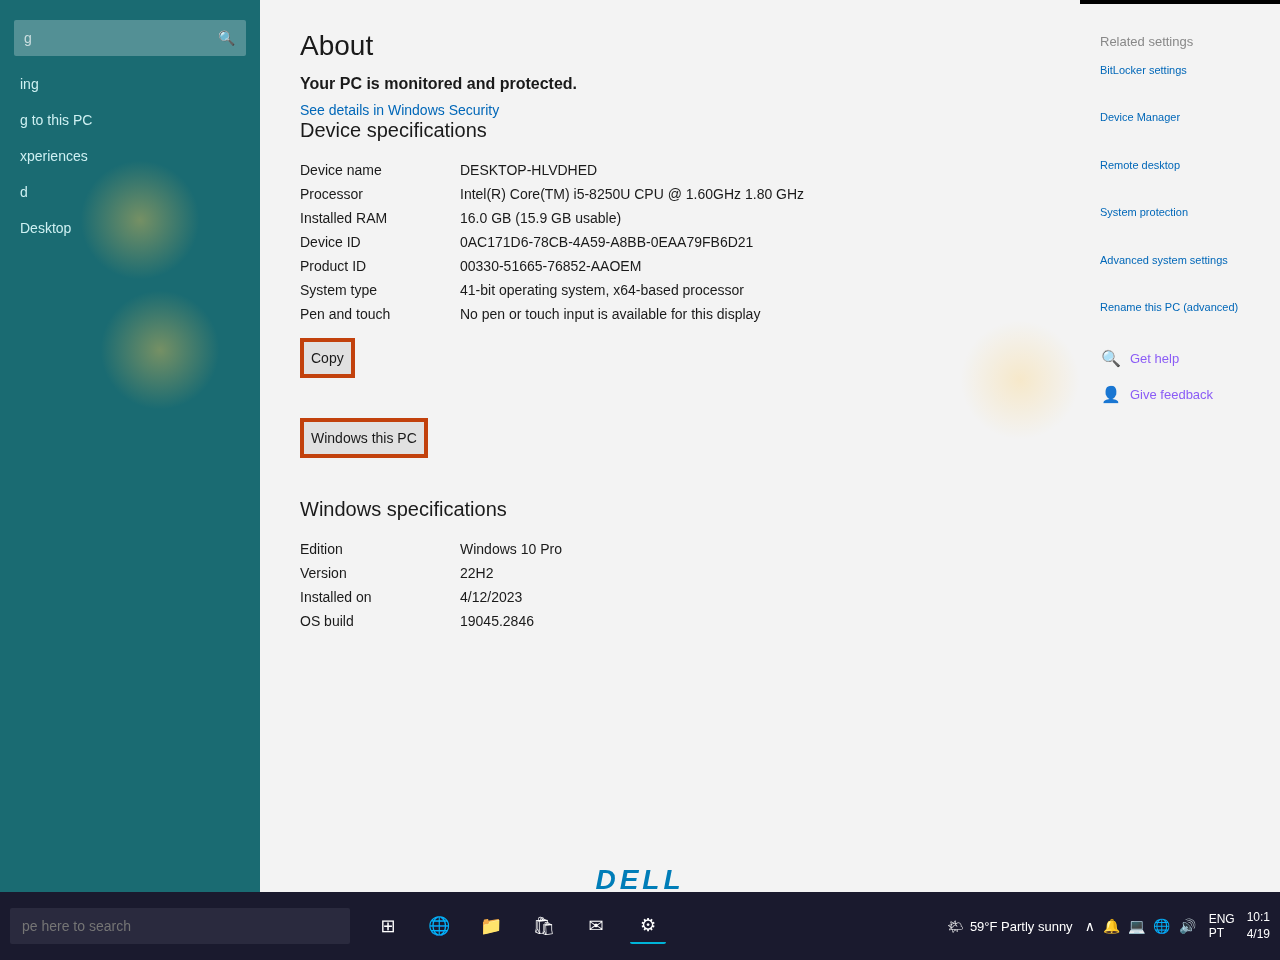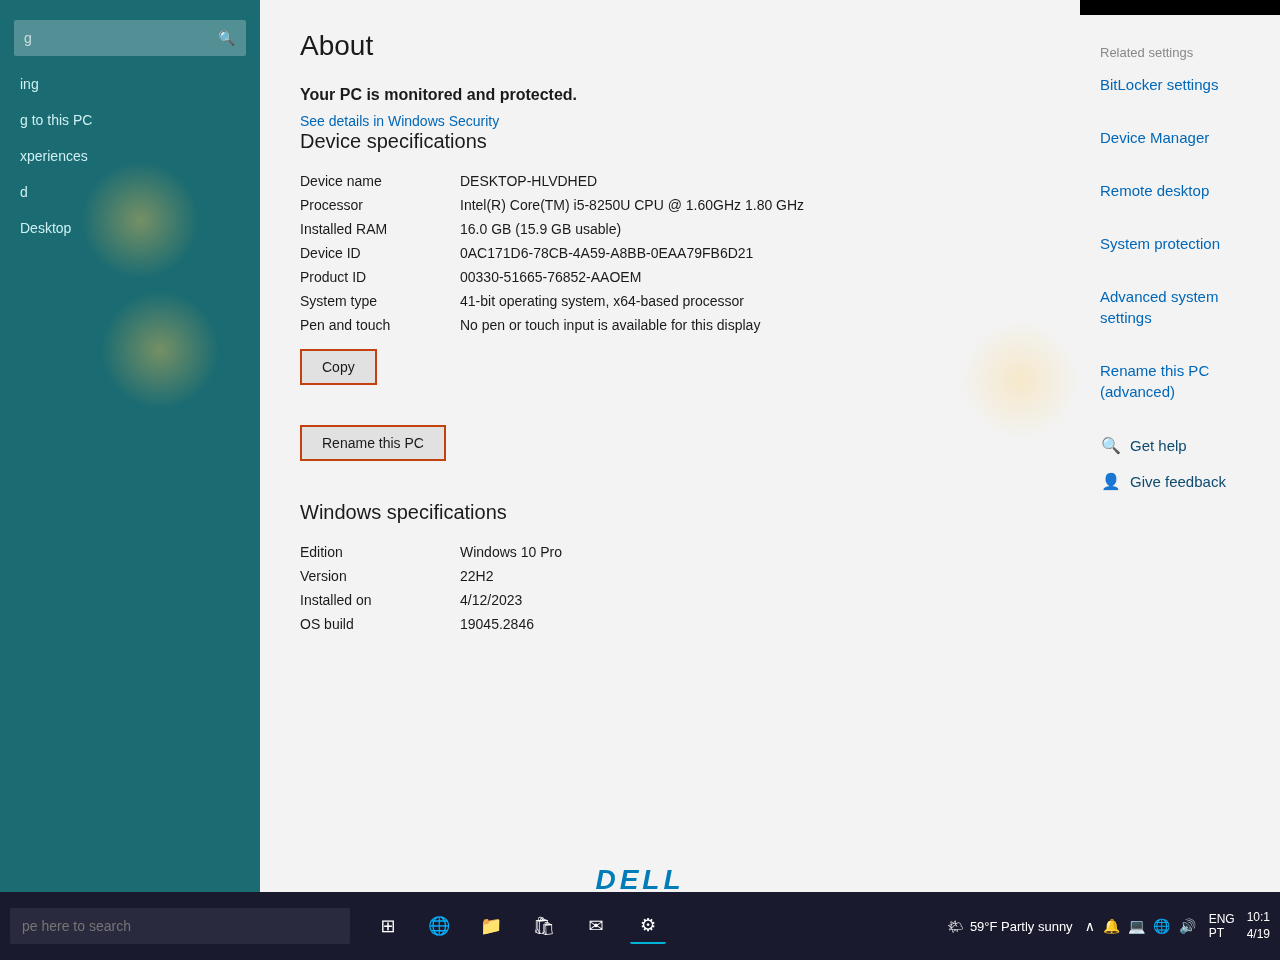--- a/index.html
+++ b/index.html
@@ -77,21 +77,21 @@
       height: 900px;
       background: #f3f3f3;
       padding: 30px 40px;
       overflow-y: auto;
     }
 
     .page-title {
       font-size: 28px;
       font-weight: 300;
       color: #1a1a1a;
-      margin-bottom: 24px;
+      margin-bottom: 13px;
     }
 
     .protection-line {
       font-size: 16px;
       font-weight: 600;
       color: #1a1a1a;
       margin-bottom: 8px;
     }
 
     .windows-security-link {
@@ -128,54 +128,54 @@
       font-weight: 400;
     }
 
     .spec-value {
       font-size: 14px;
       color: #1a1a1a;
     }
 
     .btn {
       display: inline-block;
-      padding: 8px 20px;
+      padding: 8px 7px;
       background: #e1e1e1;
-      border: 2px solid #c2410c;
+      border: 4px solid #c2410c;
       color: #1a1a1a;
       font-size: 14px;
       cursor: pointer;
       margin-bottom: 10px;
       font-family: 'Segoe UI', sans-serif;
     }
 
     .btn-row {
       margin-bottom: 30px;
     }
 
     
     .right-panel {
       position: absolute;
       left: 1080px;
-      top: 15px;
+      top: 4px;
       width: 200px;
       height: 900px;
       background: #f3f3f3;
       padding: 30px 20px;
     }
 
     .related-title {
       font-size: 13px;
       color: #888;
       margin-bottom: 14px;
     }
 
     .related-link {
       display: block;
-      font-size: 15px;
+      font-size: 11px;
       color: #0067b8;
       text-decoration: none;
       cursor: pointer;
       margin-bottom: 12px;
       line-height: 1.4;
     }
 
     .related-divider {
       height: 20px;
     }
@@ -191,22 +191,22 @@
       width: 22px;
       height: 22px;
       margin-right: 8px;
       display: flex;
       align-items: center;
       justify-content: center;
       font-size: 16px;
     }
 
     .related-action-text {
-      font-size: 15px;
-      color: #0c4a6e;
+      font-size: 13px;
+      color: #8b5cf6;
       text-decoration: none;
     }
 
     
     .taskbar {
       position: absolute;
       bottom: 0;
       left: 0;
       width: 1280px;
       height: 68px;
@@ -399,21 +399,21 @@
       <span class="spec-label">Pen and touch</span>
       <span class="spec-value">No pen or touch input is available for this display</span>
     </div>
   </div>
 
   <div class="btn-row">
     <button class="btn">Copy</button>
   </div>
 
   <div class="btn-row">
-    <button class="btn">Rename this PC</button>
+    <button class="btn">Windows this PC</button>
   </div>
 
   <h2 class="section-title">Windows specifications</h2>
 
   <div class="spec-table">
     <div class="spec-row">
       <span class="spec-label">Edition</span>
       <span class="spec-value">Windows 10 Pro</span>
     </div>
     <div class="spec-row">

